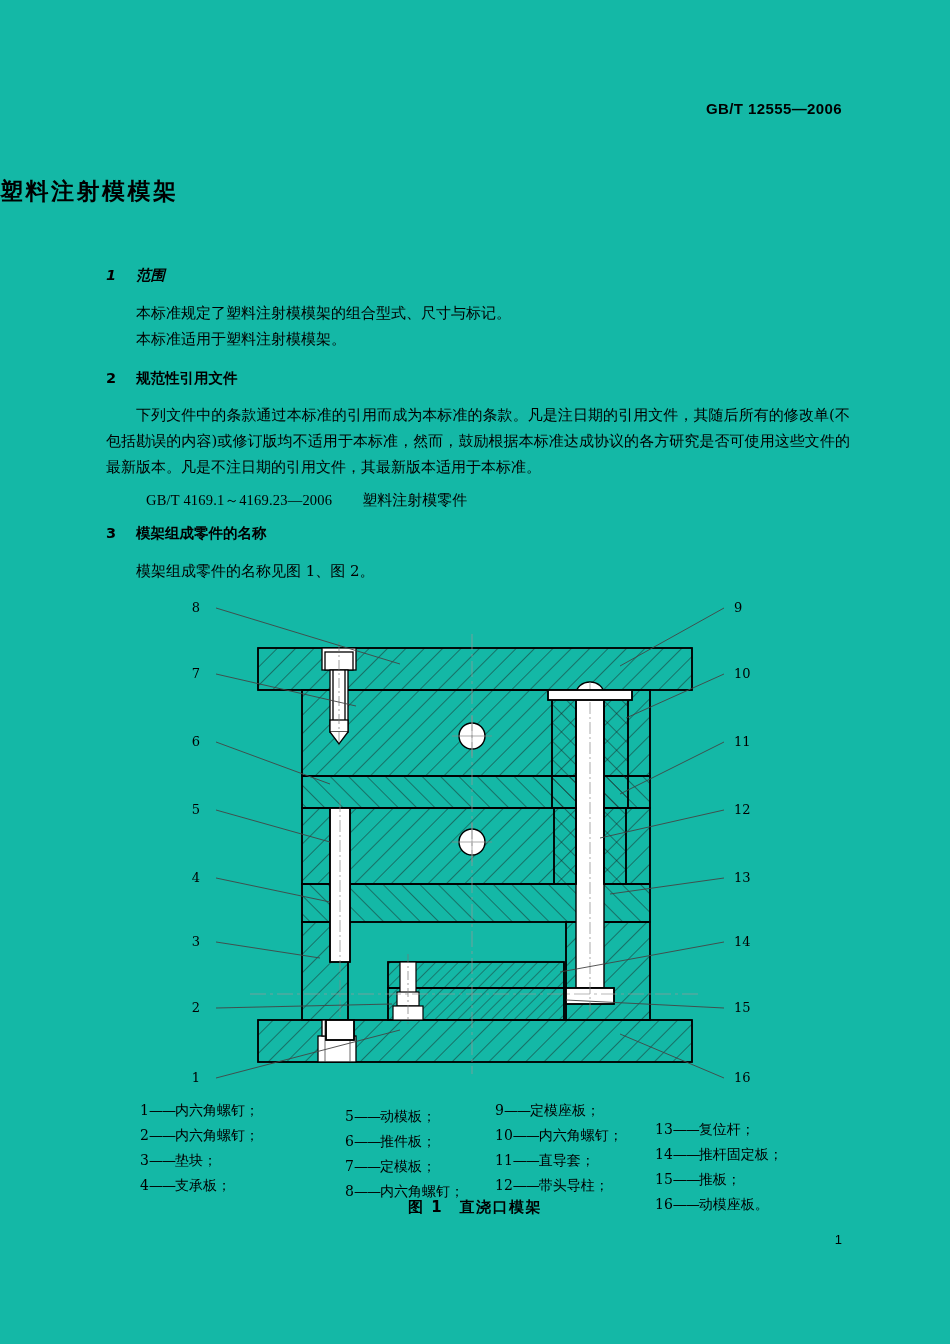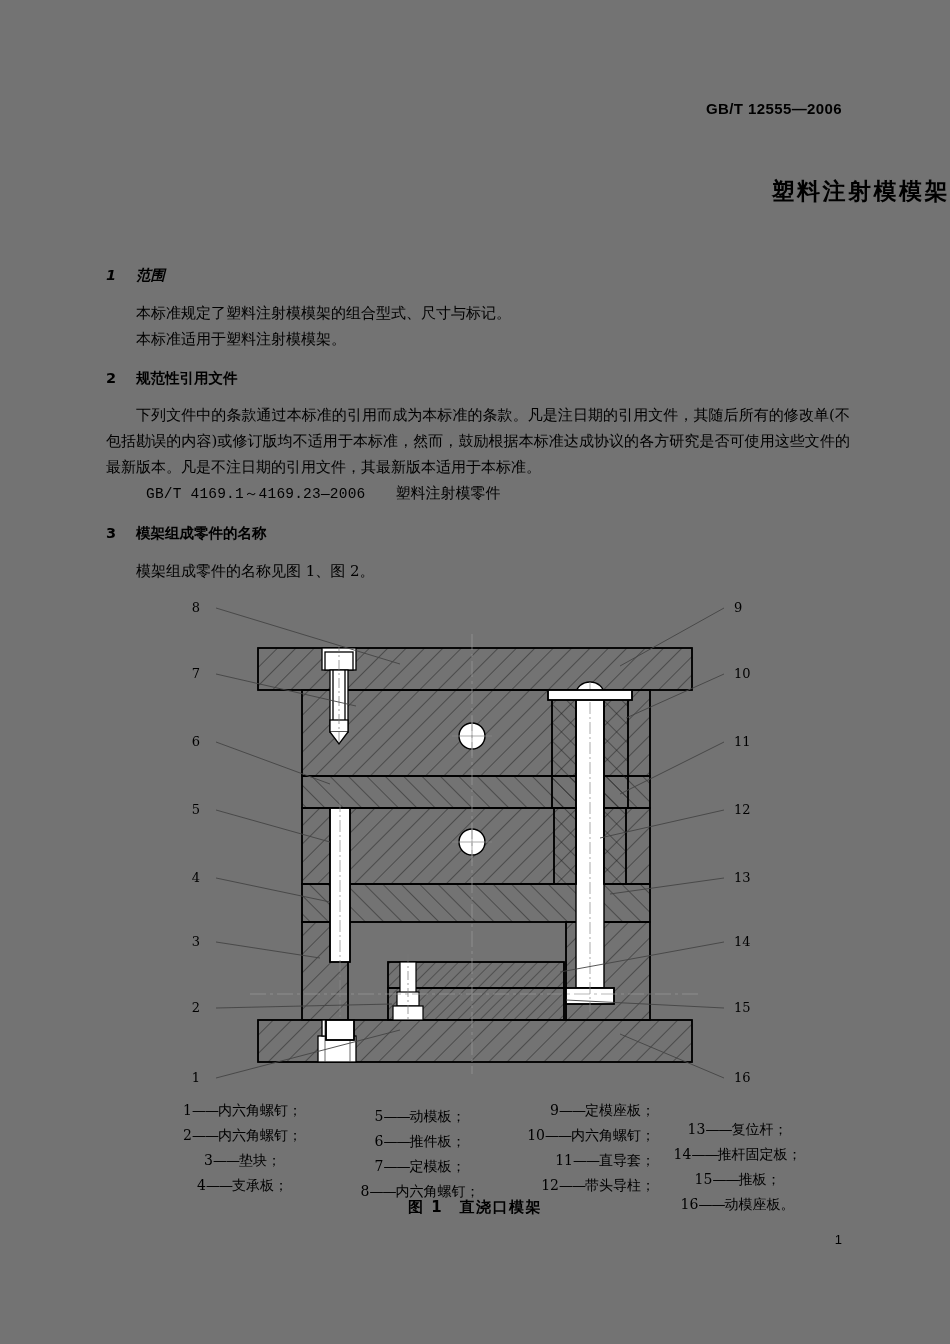--- a/index.html
+++ b/index.html
@@ -8,21 +8,21 @@
     background: #ffffff;
   }
   body {
     font-family: "DejaVu Serif", serif;
     color: #000;
   }
   #page {
     position: relative;
     width: 950px;
     height: 1344px;
-    background: #737373;
+    background: #14b8a6;
     overflow: hidden;
   }
 
   
   #std-header {
     position: absolute;
     top: 100px;
     right: 108px;
     font-family: "Liberation Sans", sans-serif;
     font-size: 15px;
@@ -30,21 +30,21 @@
     letter-spacing: 0.4px;
     white-space: nowrap;
   }
 
   
   #doc-title {
     position: absolute;
     top: 176px;
     left: 0;
     width: 950px;
-    text-align: right;
+    text-align: left;
     font-family: "DejaVu Sans", sans-serif;
     font-size: 23px;
     font-weight: bold;
     letter-spacing: 2.5px;
   }
 
   
   .clause-head {
     position: absolute;
     left: 106px;
@@ -64,23 +64,24 @@
     font-family: "DejaVu Serif", serif;
     font-size: 15px;
     line-height: 26px;
     text-align: justify;
     text-justify: inter-ideograph;
   }
   .para.indent { text-indent: 2em; }
   .ref-line {
     position: absolute;
     left: 146px;
-    font-family: Liberation Mono, monospace;
+    font-family: Liberation Serif, serif;
     font-size: 15px;
     white-space: nowrap;
+    margin-top: 7px;
   }
   .ref-line .gbcode { font-size: 14.5px; letter-spacing: 0.2px; }
 
   
   #figure-wrap {
     position: absolute;
     left: 0;
     top: 594px;
     width: 950px;
     height: 500px;
@@ -96,25 +97,24 @@
     font-family: "DejaVu Serif", serif;
     font-size: 14px;
   }
   .legend-row {
     display: flex;
     height: 25px;
     align-items: center;
   }
   .legend-cell {
     white-space: nowrap;
-    text-align: center;
   }
   .legend-cell.c1 { width: 205px; }
   .legend-cell.c2 { width: 150px; margin-top: 12px; }
-  .legend-cell.c3 { width: 160px; text-align: right; }
+  .legend-cell.c3 { width: 160px; text-align: left; }
   .legend-cell.c4 { width: 165px; margin-top: 39px; }
   .legend-cell.c3 .lnum,
   .legend-cell.c4 .lnum { display: inline-block; }
   .ldash { letter-spacing: -1px; }
 
   
   #fig-caption {
     position: absolute;
     top: 1198px;
     left: 0;

